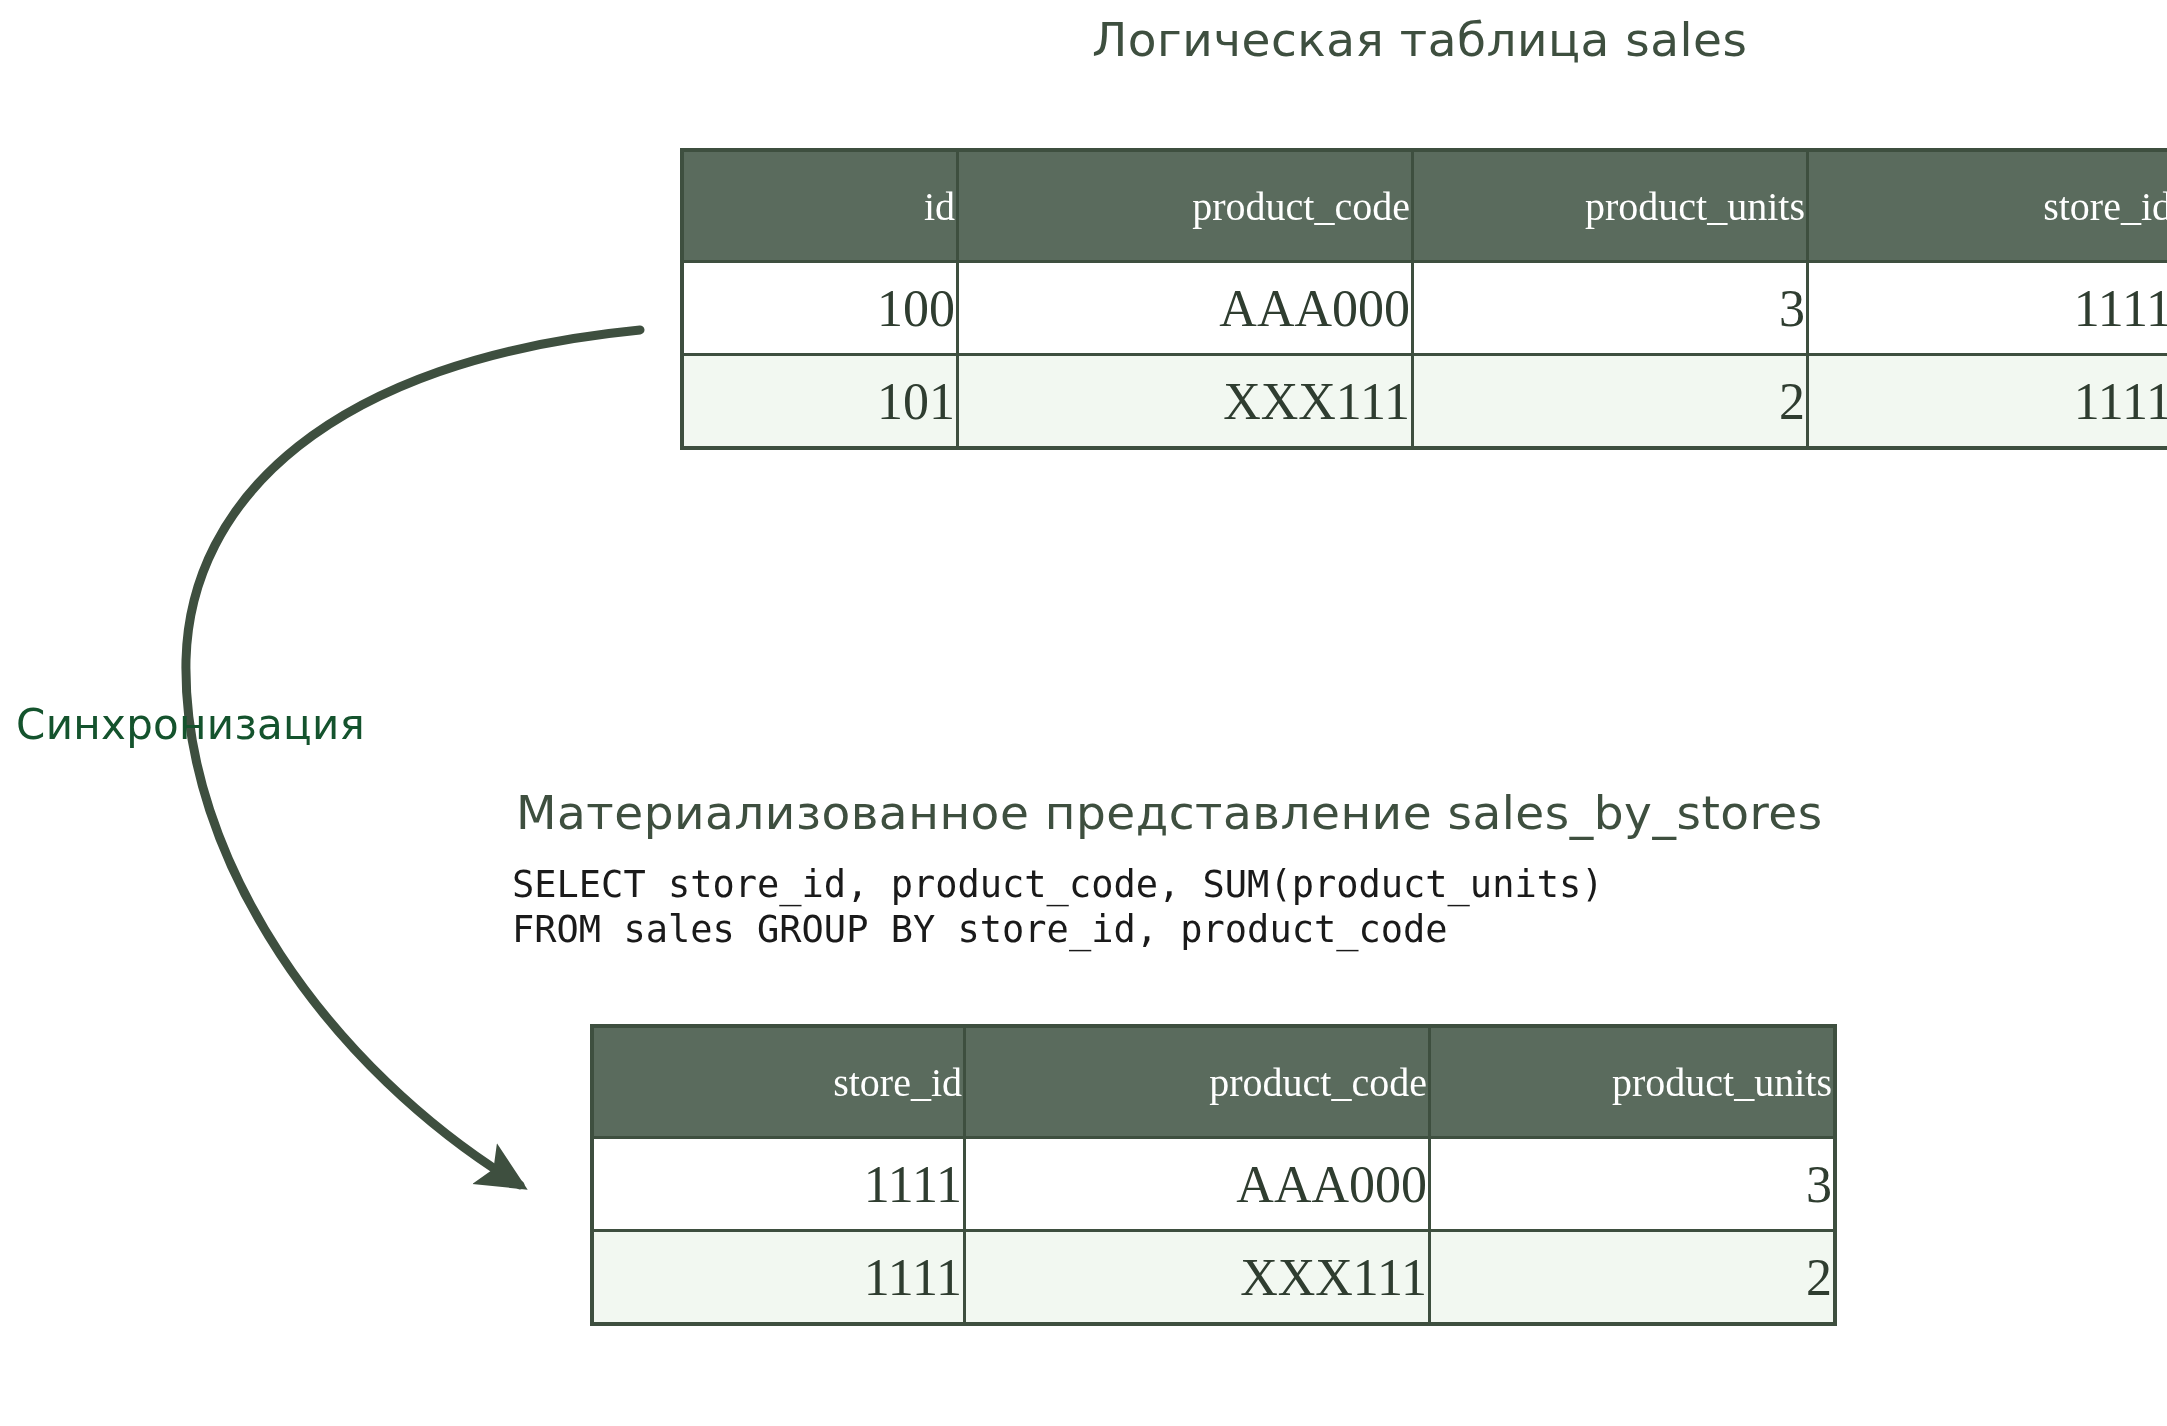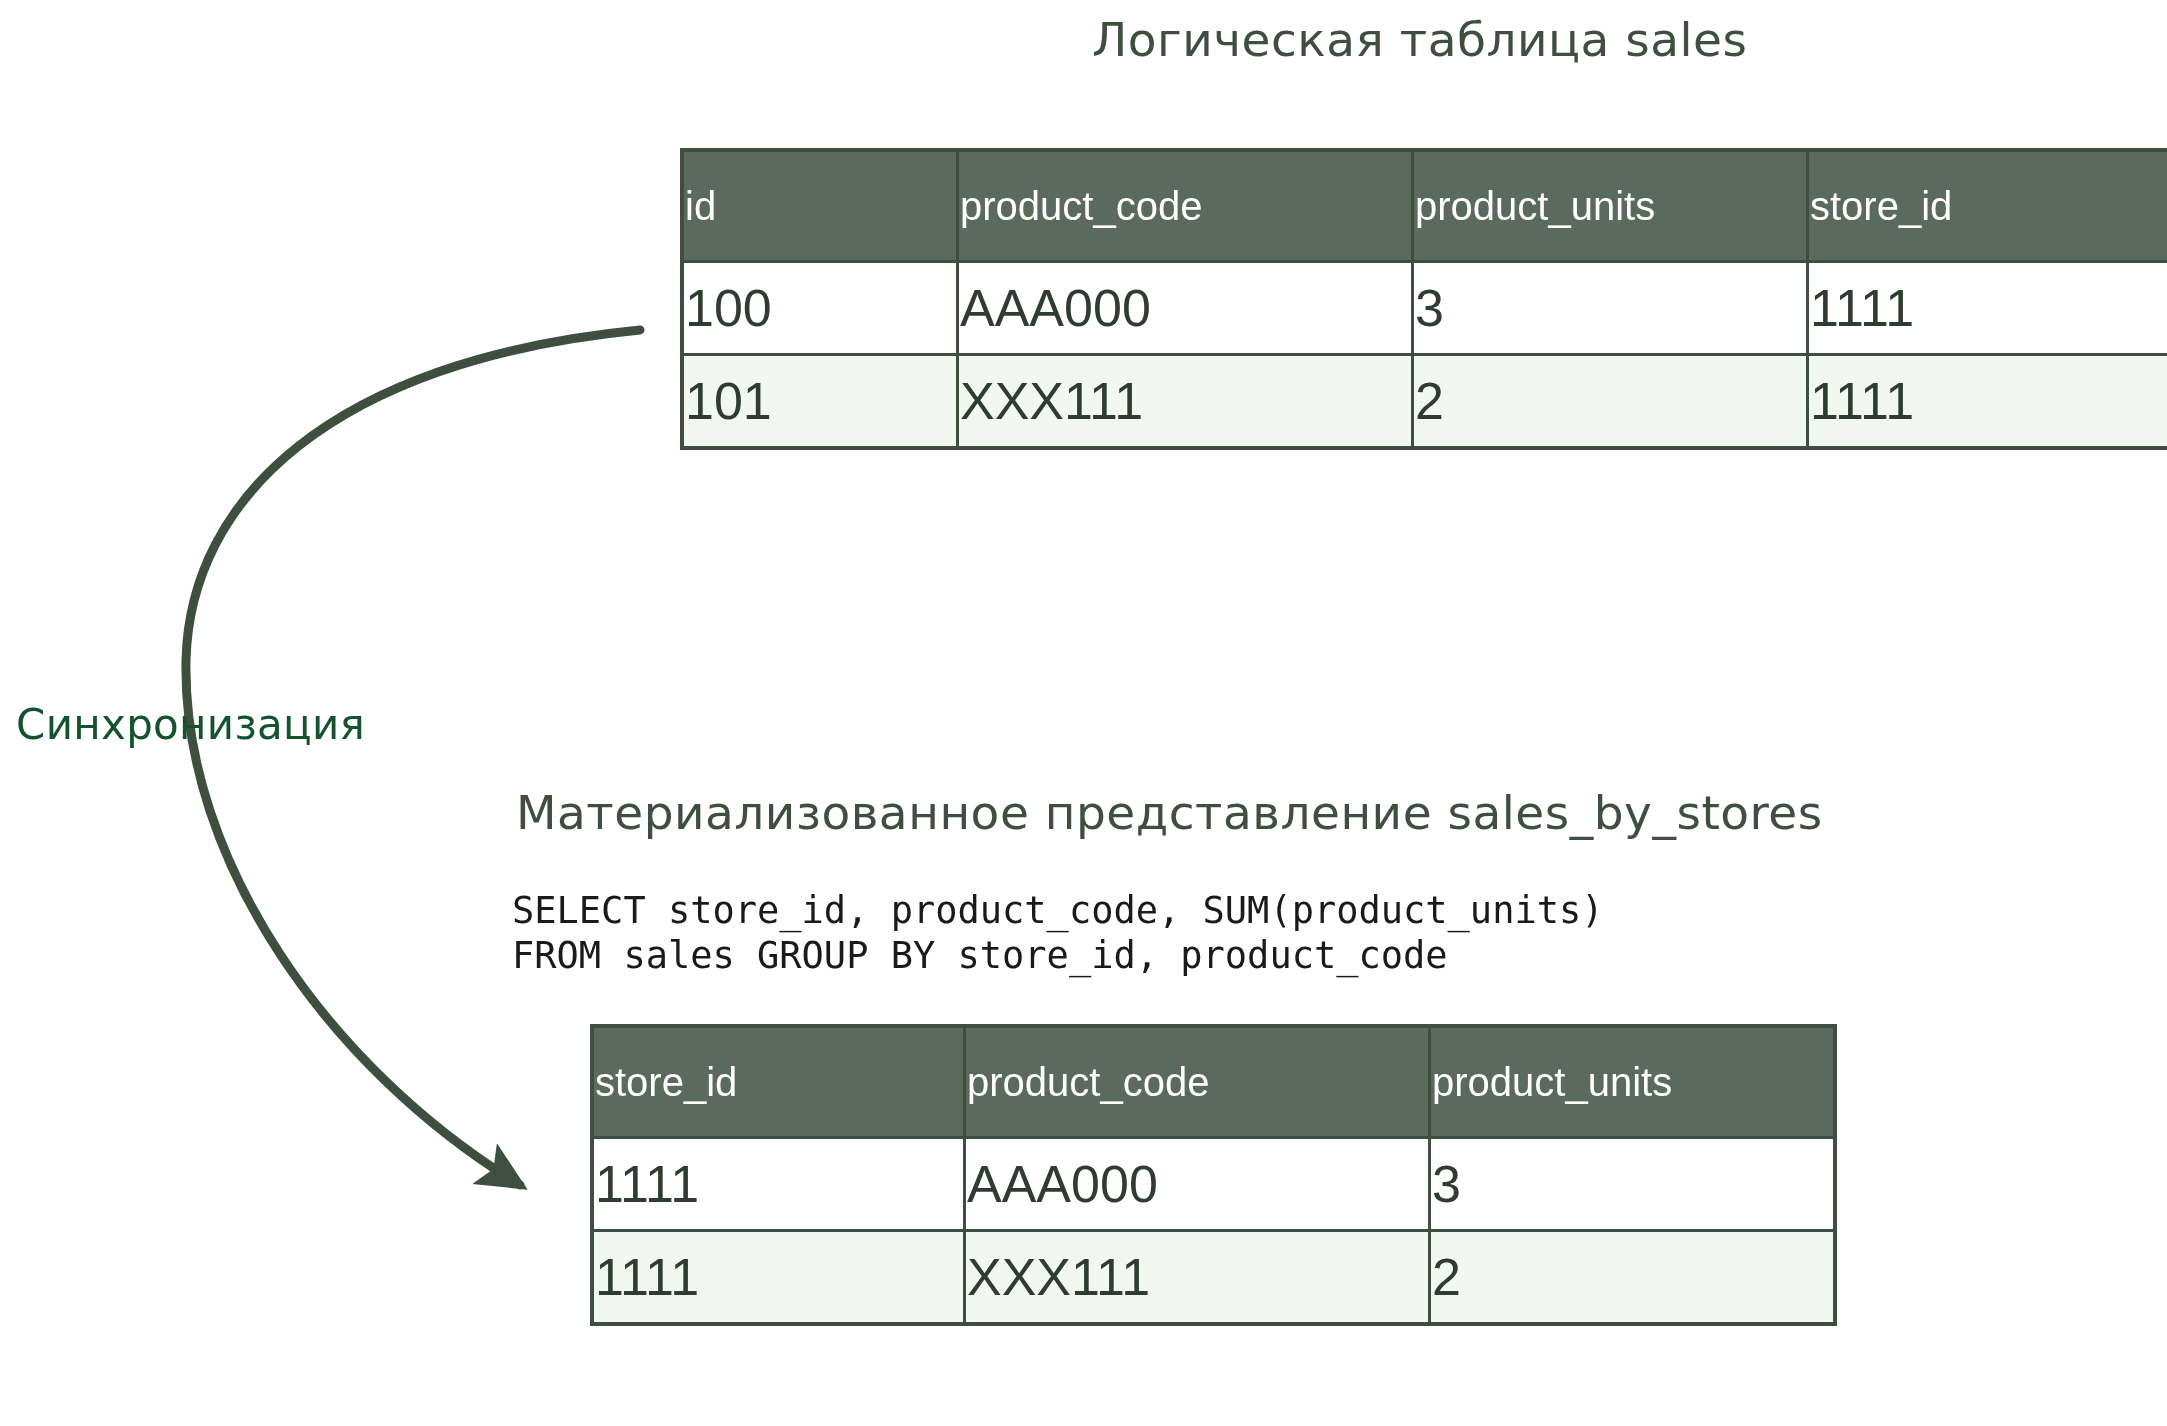--- a/index.html
+++ b/index.html
@@ -54,35 +54,34 @@
   .sql {
     position: absolute;
     left: 512px;
     top: 862px;
     font-family: "DejaVu Sans Mono", monospace;
     font-size: 37px;
     line-height: 1.22;
     color: #1a1a1a;
     white-space: pre;
     letter-spacing: 0px;
-    margin-top: 26px;
   }
 
   
   .tbl {
     position: absolute;
     border-collapse: collapse;
     table-layout: fixed;
     border: 4px solid #3E4F3F;
   }
   .tbl td, .tbl th {
     border: 3px solid #3E4F3F;
-    text-align: left;
+    text-align: right;
     vertical-align: middle;
-    font-family: Liberation Sans, sans-serif;
+    font-family: Liberation Serif, serif;
     font-weight: 400;
   }
   .tbl thead th {
     background: #5A6B5D;
     color: #ffffff;
     font-size: 40px;
     height: 106px;
     font-weight: 400;
   }
   .tbl tbody td {

